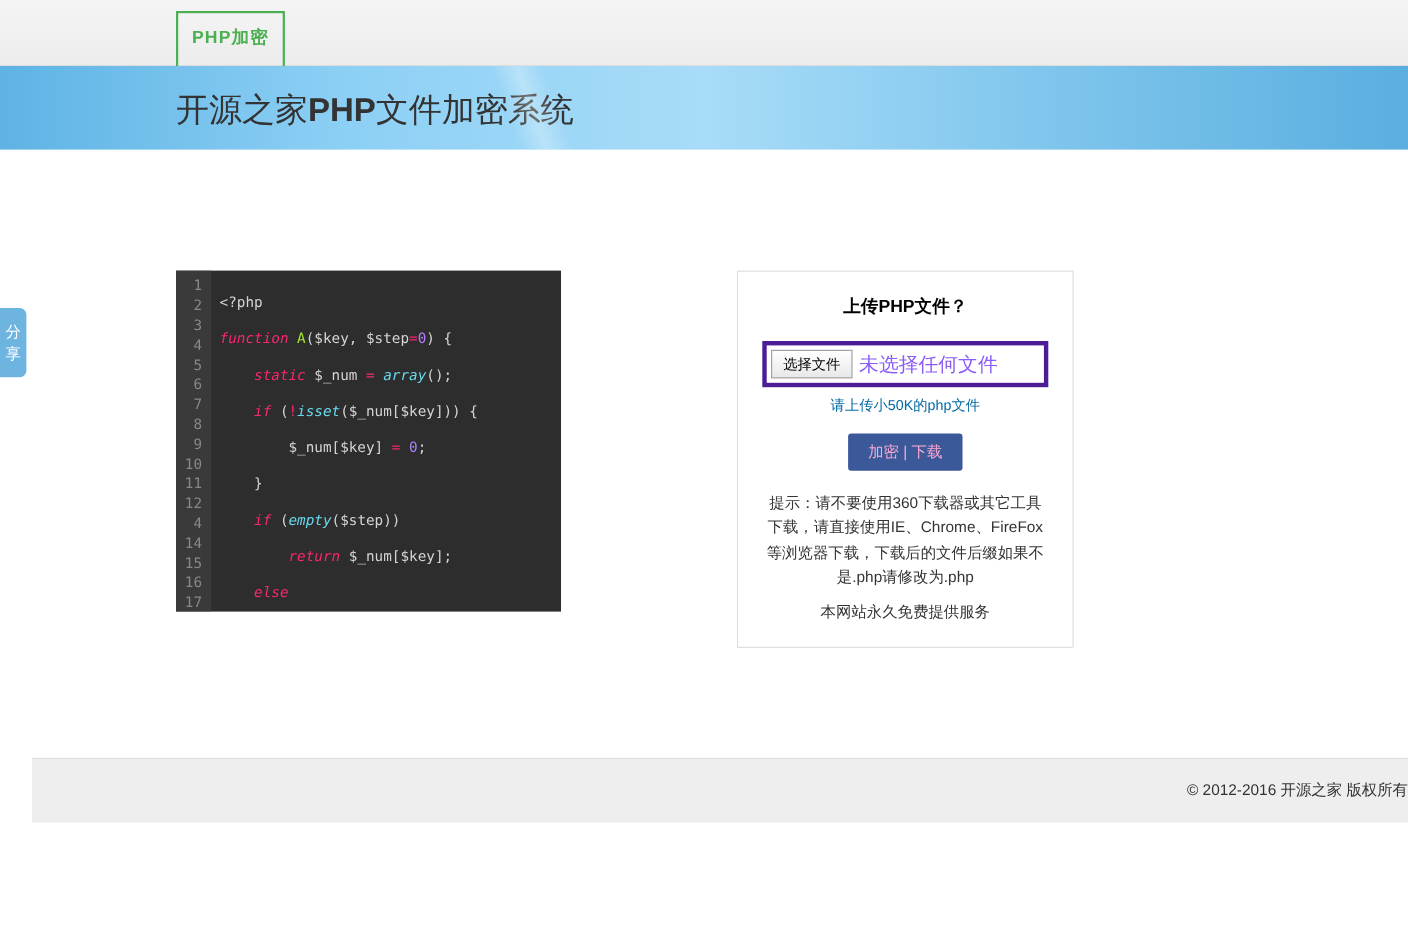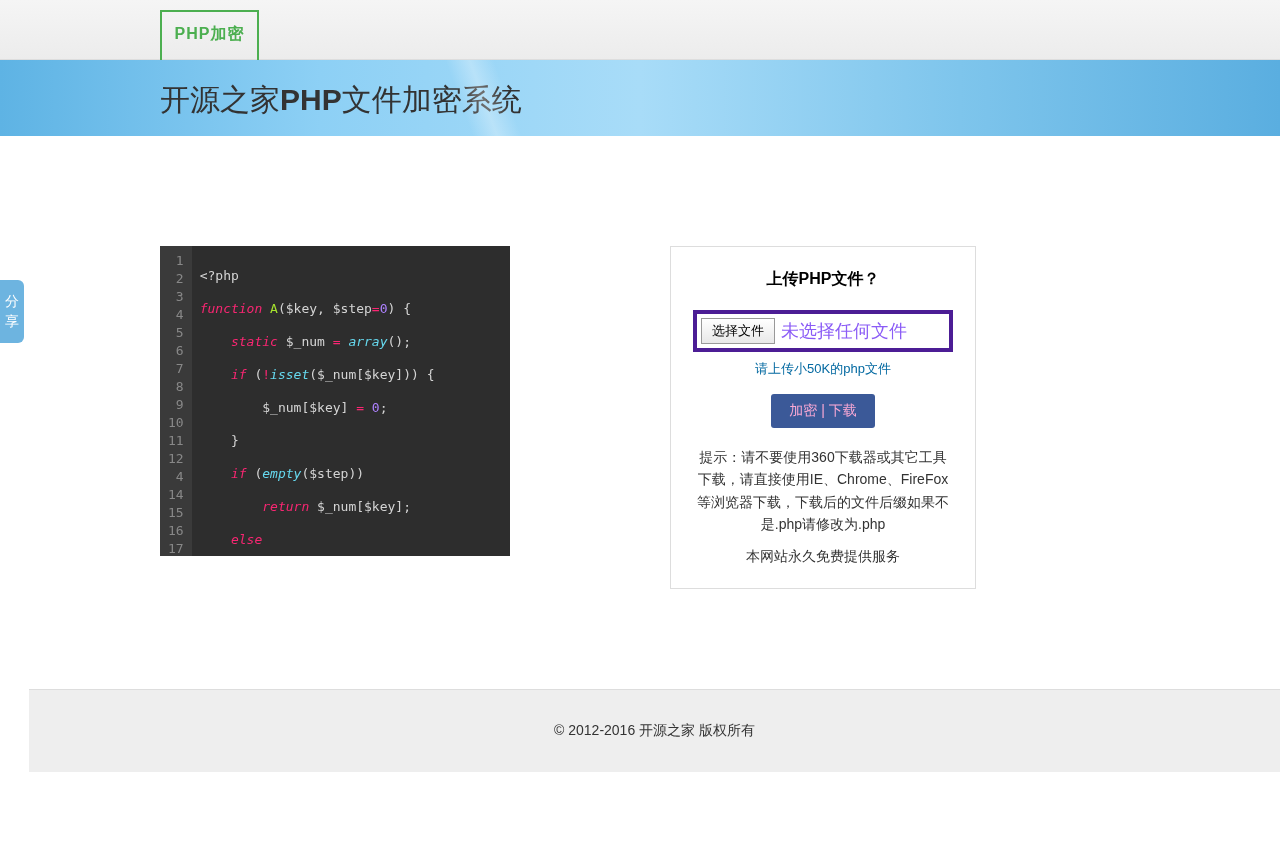--- a/index.html
+++ b/index.html
@@ -33,21 +33,21 @@
 .upload-panel { width: 306px; border: 1px solid #ddd; background: #fff; padding: 22px; text-align: center; }
 .upload-title { font-size: 16px; font-weight: bold; margin-bottom: 20px; }
 .file-row { border: 4px solid #4c1d95; padding: 4px; display: flex; align-items: center; margin-bottom: 8px; background:#fff; }
 .file-btn { border: 1px solid #999; background: linear-gradient(#fff,#e8e8e8); padding: 3px 10px; font-size: 13px; cursor: pointer; }
 .file-text { font-size: 18px; color: #8b5cf6; padding-left: 6px; }
 .hint { color: #0369a1; font-size: 13px; margin-bottom: 16px; }
 .submit-btn { background: #3b5998; color: #f9a8d4; border: none; padding: 8px 18px; font-size: 14px; border-radius: 3px; cursor: pointer; margin-bottom: 18px; }
 .tip { font-size: 14px; color: #333; line-height: 1.6; margin-bottom: 12px; }
 .free { font-size: 14px; color: #333; }
 
-.footer { margin-top: 100px; border-top: 1px solid #ddd; background: #eee; text-align: center; padding: 32px 0; color: #333; font-size: 14px; margin-left: 29px; }
+.footer { margin-top: 100px; border-top: 1px solid #ddd; background: #eee; text-align: right; padding: 20px 0; color: #333; font-size: 14px; margin-left: 29px; }
 
 .share-tab { position: fixed; left: 0; top: 280px; width: 24px; background: #6db4e0; border-radius: 0 6px 6px 0; padding: 12px 4px; color: #fff; font-size: 14px; text-align: center; cursor: pointer; }
 .share-tab span { display: block; line-height: 1.4; }
 </style>
 </head>
 <body>
 
 <div class="topbar">
   <div class="topbar-inner">
     <div class="logo-box">

